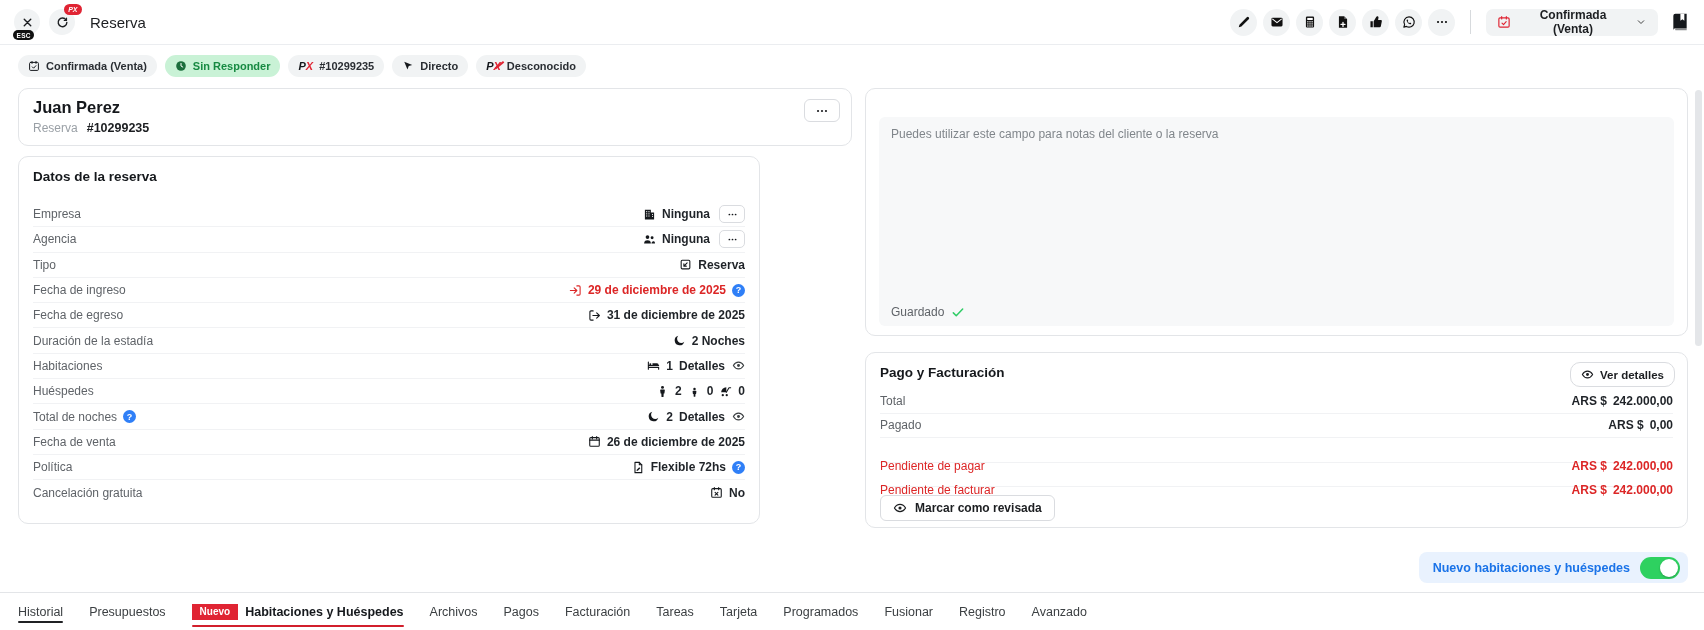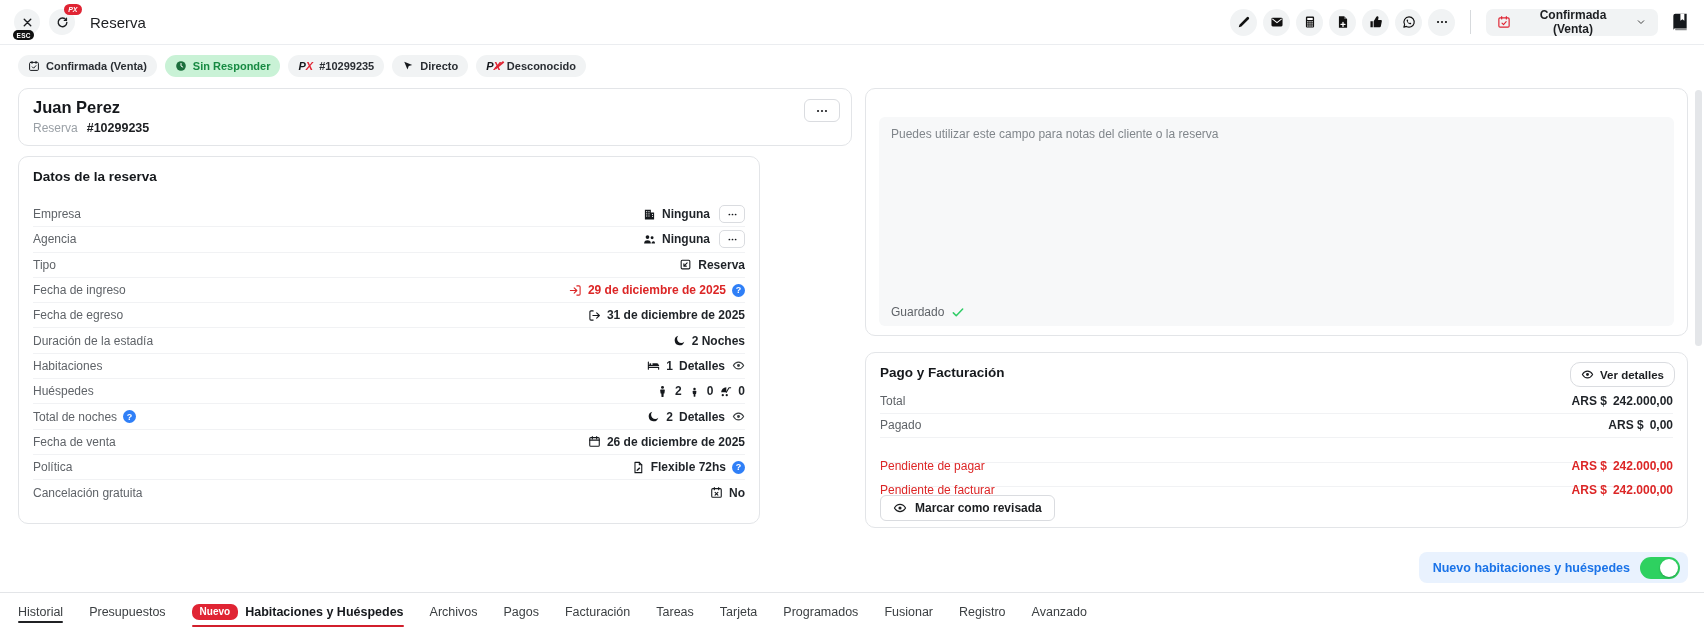--- a/index.html
+++ b/index.html
@@ -119,21 +119,21 @@
   .switch.on .knob{left:auto;right:2px;}
 
   
   .tabs{position:absolute;left:0;right:0;top:592px;height:38px;border-top:1px solid var(--border);
     display:flex;gap:26px;padding:0 0 0 18px;align-items:center;}
   .tab{position:relative;height:100%;display:inline-flex;align-items:center;gap:7px;font-size:12.5px;
     color:#3c4043;cursor:pointer;white-space:nowrap;}
   .tab.active{font-weight:700;color:#15181c;}
   .tab.active::after{content:"";position:absolute;left:0;right:0;bottom:3px;height:2.5px;background:#d21f2c;border-radius:2px;}
   .tab.marked::after{content:"";position:absolute;left:0;right:0;bottom:7px;height:2px;background:#202124;border-radius:2px;}
-  .nuevo{background:var(--pxred);color:#fff;font-size:10px;font-weight:700;padding:2.5px 8px;border-radius:7px;}
+  .nuevo{background:var(--pxred);color:#fff;font-size:10px;font-weight:700;padding:2.5px 8px;border-radius:0;}
 
   .scroll-thumb{position:absolute;right:2px;top:90px;width:7px;height:256px;border-radius:4px;background:#e4e6e9;}
 </style>
 </head>
 <body>
 
 <header class="titlebar">
   <div class="tb-left">
     <button class="circle-btn">
       <i class="ic">

